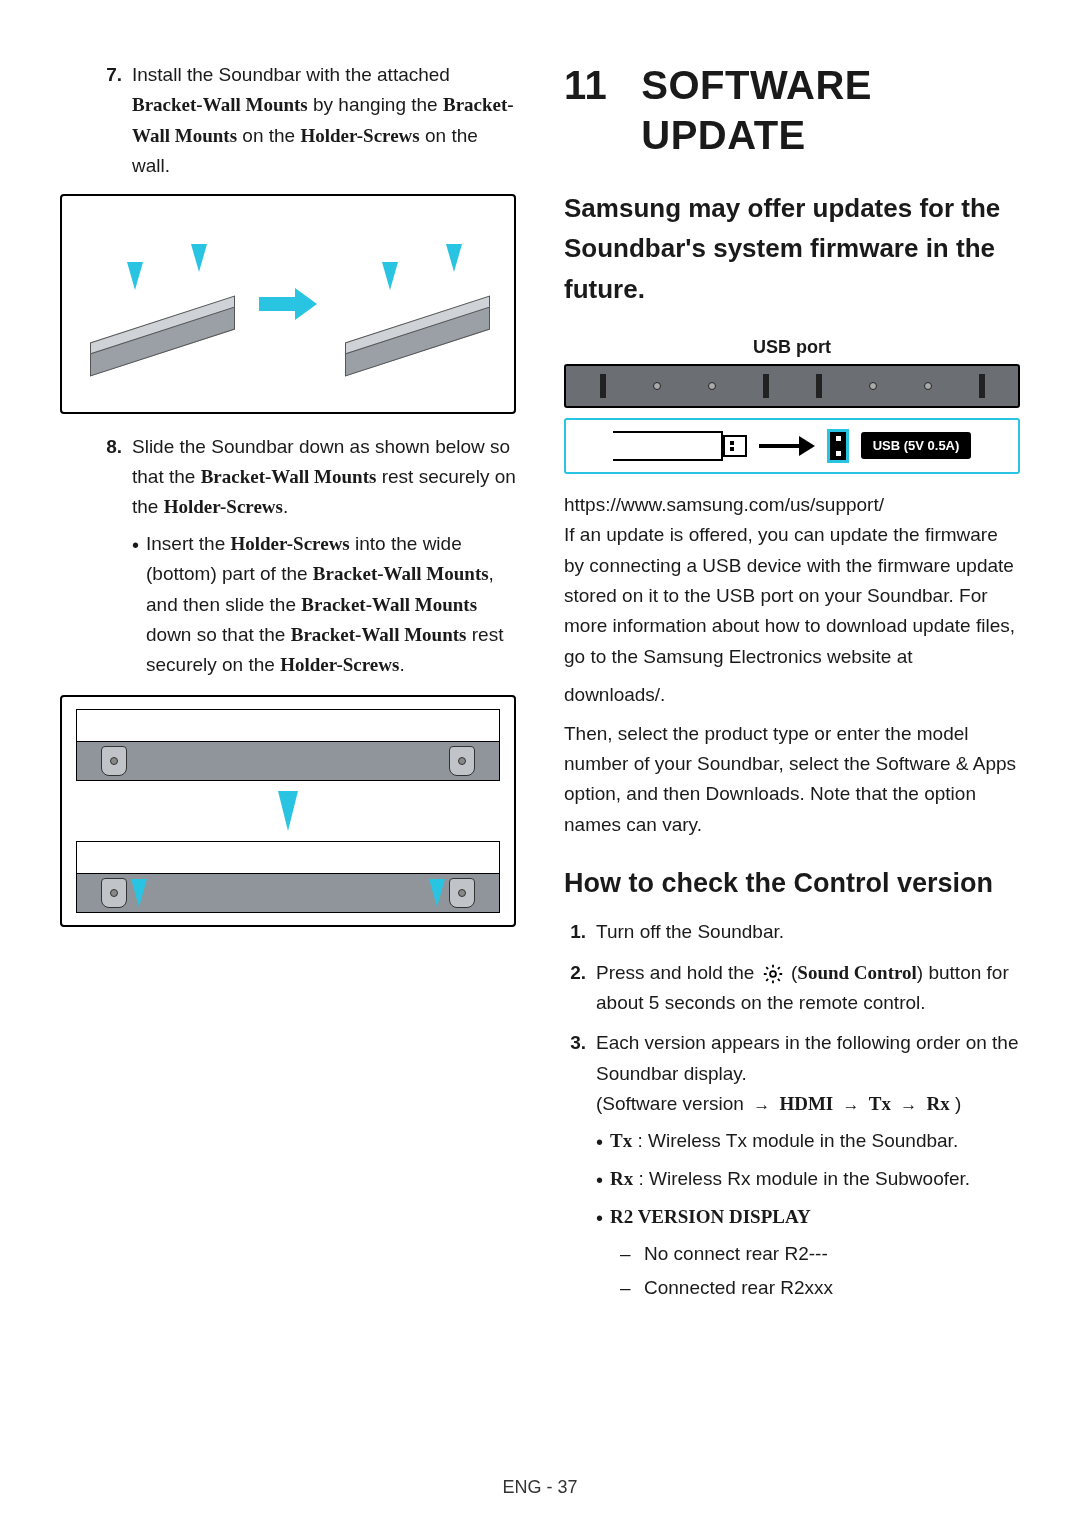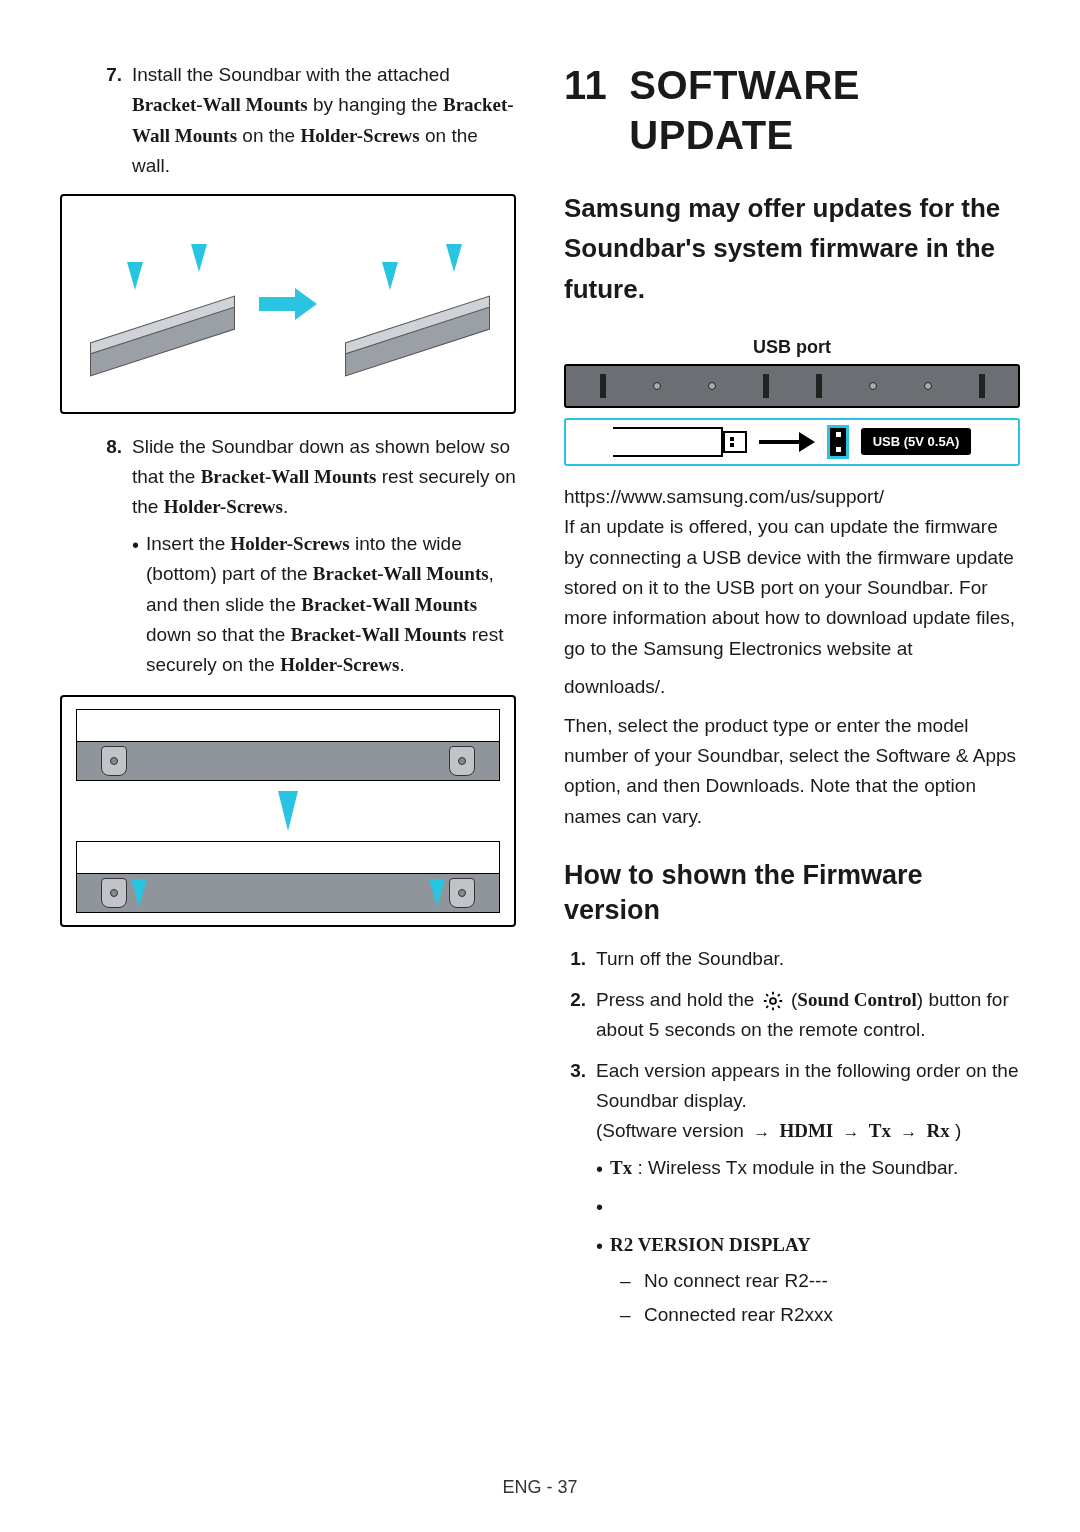--- a/index.html
+++ b/index.html
@@ -70,36 +70,36 @@
   .arrow-right .shaft { width:36px; height:14px; background:#29c4e2; }
   .arrow-right .head { width:0; height:0; border-top:16px solid transparent; border-bottom:16px solid transparent; border-left:22px solid #29c4e2; }
   .arrow-right.black .shaft { background:#000; height:4px; width:40px; }
   .arrow-right.black .head { border-top:10px solid transparent; border-bottom:10px solid transparent; border-left:16px solid #000; }
   .bullet-item { display:flex; line-height:1.6; font-size:19px; margin-top:6px; }
   .bullet-dot { min-width:14px; }
   .bullet-dot::before { content:"•"; font-size:20px; }
   .dash-item { display:flex; gap:10px; line-height:1.6; font-size:19px; margin-top:4px; padding-left:24px; }
   .dash-mark { min-width:14px; }
   .dash-mark::before { content:"–"; }
-  .sec-num { font-size:40px; font-weight:800; margin-right:22px; }
+  .sec-num { font-size:40px; font-weight:800; margin-right:34px; }
   h1.section { font-size:40px; font-weight:800; line-height:1.25; letter-spacing:0.5px; margin-bottom:28px; display:flex; }
   h1.section .title-text { display:inline-block; }
   .lead { font-weight:700; font-size:26px; line-height:1.55; margin-bottom:28px; }
   .usb-fig {
     border: none; width:100%; margin: 6px 0 16px 0;
   }
   .usb-label { text-align:center; font-weight:700; font-size:18px; margin-bottom:6px; }
   .soundbar-rear {
     border:2px solid #000; border-radius:3px; height:44px; background:#6b6f73;
     display:flex; align-items:center; justify-content:space-around; padding:0 10px;
   }
   .sp-dot { width:8px; height:8px; border:1px solid #222; border-radius:50%; background:#aaa; }
   .sp-slot { width:6px; height:24px; background:#222; }
   .usb-box {
-    border:2px solid #29c4e2; border-radius:3px; height:48px; margin-top:10px;
+    border:2px solid #29c4e2; border-radius:3px; height:56px; margin-top:10px;
     display:flex; align-items:center; justify-content:center; gap:12px; padding:0 10px;
   }
   .usb-stick { display:flex; align-items:center; }
   .usb-stick .tip { width:24px; height:22px; border:2px solid #000; background:#fff; display:flex; flex-direction:column; justify-content:space-around; padding:3px 5px; }
   .usb-stick .tip .pin { width:4px; height:4px; background:#000; }
   .usb-stick .bodyp { width:110px; height:30px; border:2px solid #000; border-left:none; background:#fff; }
   .usb-port { width:22px; height:34px; border:3px solid #29c4e2; background:#000; display:flex; flex-direction:column; justify-content:space-between; padding:4px 6px; }
   .usb-port .pp { width:5px; height:5px; background:#fff; }
   .usb-tag { border:2px solid #000; background:#000; color:#fff; font-weight:700; font-size:13px; padding:4px 10px; border-radius:3px; }
   .para { font-size:19px; line-height:1.6; margin-bottom:8px; }
@@ -251,21 +251,21 @@
           </div>
         <div class="usb-tag">USB (5V 0.5A)</div>
       </div>
     </div>
 
     <p class="para" style="margin-bottom:0">https://www.samsung.com/us/support/</p>
     <p class="para">If an update is offered, you can update the firmware by connecting a USB device with the firmware update stored on it to the USB port on your Soundbar. For more information about how to download update files, go to the Samsung Electronics website at</p>
     <p class="para">downloads/.</p>
     <p class="para">Then, select the product type or enter the model number of your Soundbar, select the Software &amp; Apps option, and then Downloads. Note that the option names can vary.</p>
 
-    <h2 class="sub">How to shown the Firmware version</h2>
+    <h2 class="sub">How to check the Control version</h2>
 
     <div class="ol-item">
       <div class="ol-num">1.</div>
       <div class="ol-body">Turn off the Soundbar.</div>
     </div>
 
     <div class="ol-item">
       <div class="ol-num">2.</div>
       <div class="ol-body">
         <span>Press and hold the </span><span class="gear-icon"><svg viewBox="0 0 24 24">
@@ -282,20 +282,21 @@
       <div class="ol-body">
         <span>Each version appears in the following order on the Soundbar display.</span><br>
         <span>(Software version </span><span class="seq-arrow">→</span> <span class="bold">HDMI</span> <span class="seq-arrow">→</span> <span class="bold">Tx</span> <span class="seq-arrow">→</span> <span class="bold">Rx</span><span> )</span>
 
         <div class="bullet-item">
           <div class="bullet-dot"></div>
           <div><span class="bold">Tx</span><span> : Wireless Tx module in the Soundbar.</span></div>
         </div>
         <div class="bullet-item">
           <div class="bullet-dot"></div>
+          <div><span class="bold">Rx</span><span> : Wireless Rx module in the Subwoofer.</span></div>
         </div>
         <div class="bullet-item">
           <div class="bullet-dot"></div>
           <div class="bold">R2 VERSION DISPLAY</div>
         </div>
         <div class="dash-item">
           <div class="dash-mark"></div>
           <div>No connect rear R2---</div>
         </div>
         <div class="dash-item">

